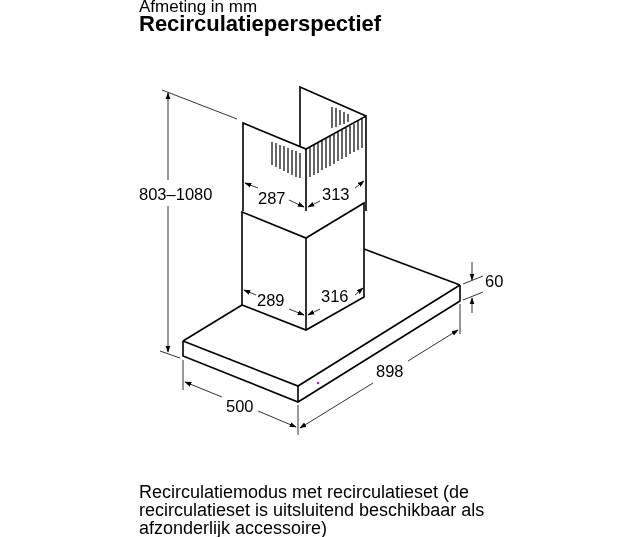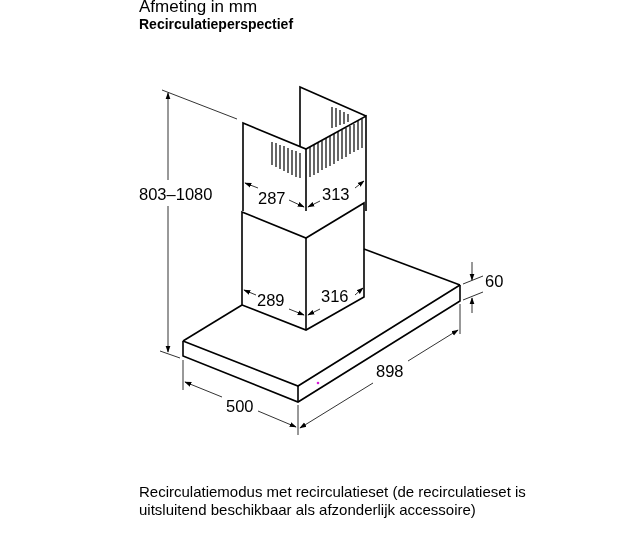--- a/index.html
+++ b/index.html
@@ -1,19 +1,19 @@
 <!DOCTYPE html>
 <html><head>
   <meta charset="utf-8">
   <style>
     html, body { margin: 0; padding: 0; background: #ffffff; }
     body { width: 640px; height: 537px; position: relative; overflow: hidden; font-family: "Liberation Sans", sans-serif; color: #000; }
     .hdr1 { position: absolute; left: 139px; top: -3px; font-size: 17px; line-height: 20px; }
-    .hdr2 { position: absolute; left: 139px; top: 14px; font-size: 14px; line-height: 20px; font-weight: bold; }
-    .caption { position: absolute; left: 139px; top: 483px; width: 420px; font-size: 15px; line-height: 18px; }
+    .hdr2 { position: absolute; left: 139px; top: 14px; font-size: 22px; line-height: 20px; font-weight: bold; }
+    .caption { position: absolute; left: 139px; top: 483px; width: 420px; font-size: 18px; line-height: 18px; }
     svg { position: absolute; left: 0; top: 0; }
     .dim { font-family: "Liberation Sans", sans-serif; font-size: 16.5px; fill: #000; }
   </style>
 </head>
 <body>
 
 <div class="hdr1">Afmeting in mm</div>
 <div class="hdr2">Recirculatieperspectief</div>
 
 <svg width="640" height="537" viewBox="0 0 640 537" xmlns="http://www.w3.org/2000/svg">

